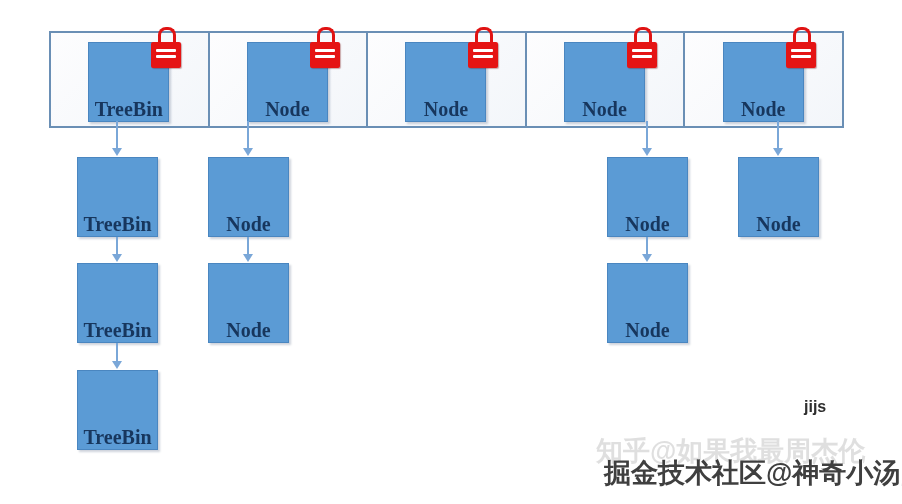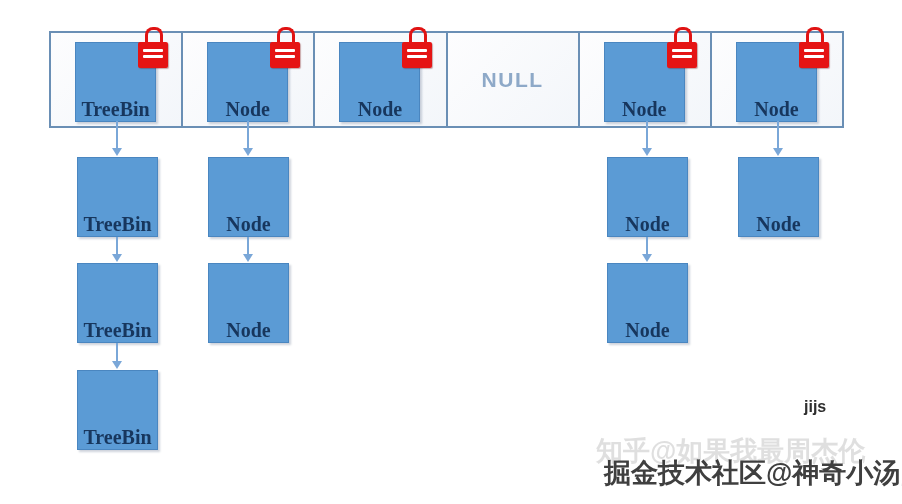--- a/index.html
+++ b/index.html
@@ -121,23 +121,20 @@
         <span class="lock">
           <span class="shackle"></span>
           <span class="lock-body">
               <i></i>
               <i></i>
             </span>
         </span>
       </div>
     </div>
 
-    <div class="cell">
-      <div class="null-cell">NULL</div>
-    </div>
 
     <div class="cell">
       <div class="node-box">
         <span>Node</span>
         <span class="lock">
           <span class="shackle"></span>
           <span class="lock-body">
               <i></i>
               <i></i>
             </span>

